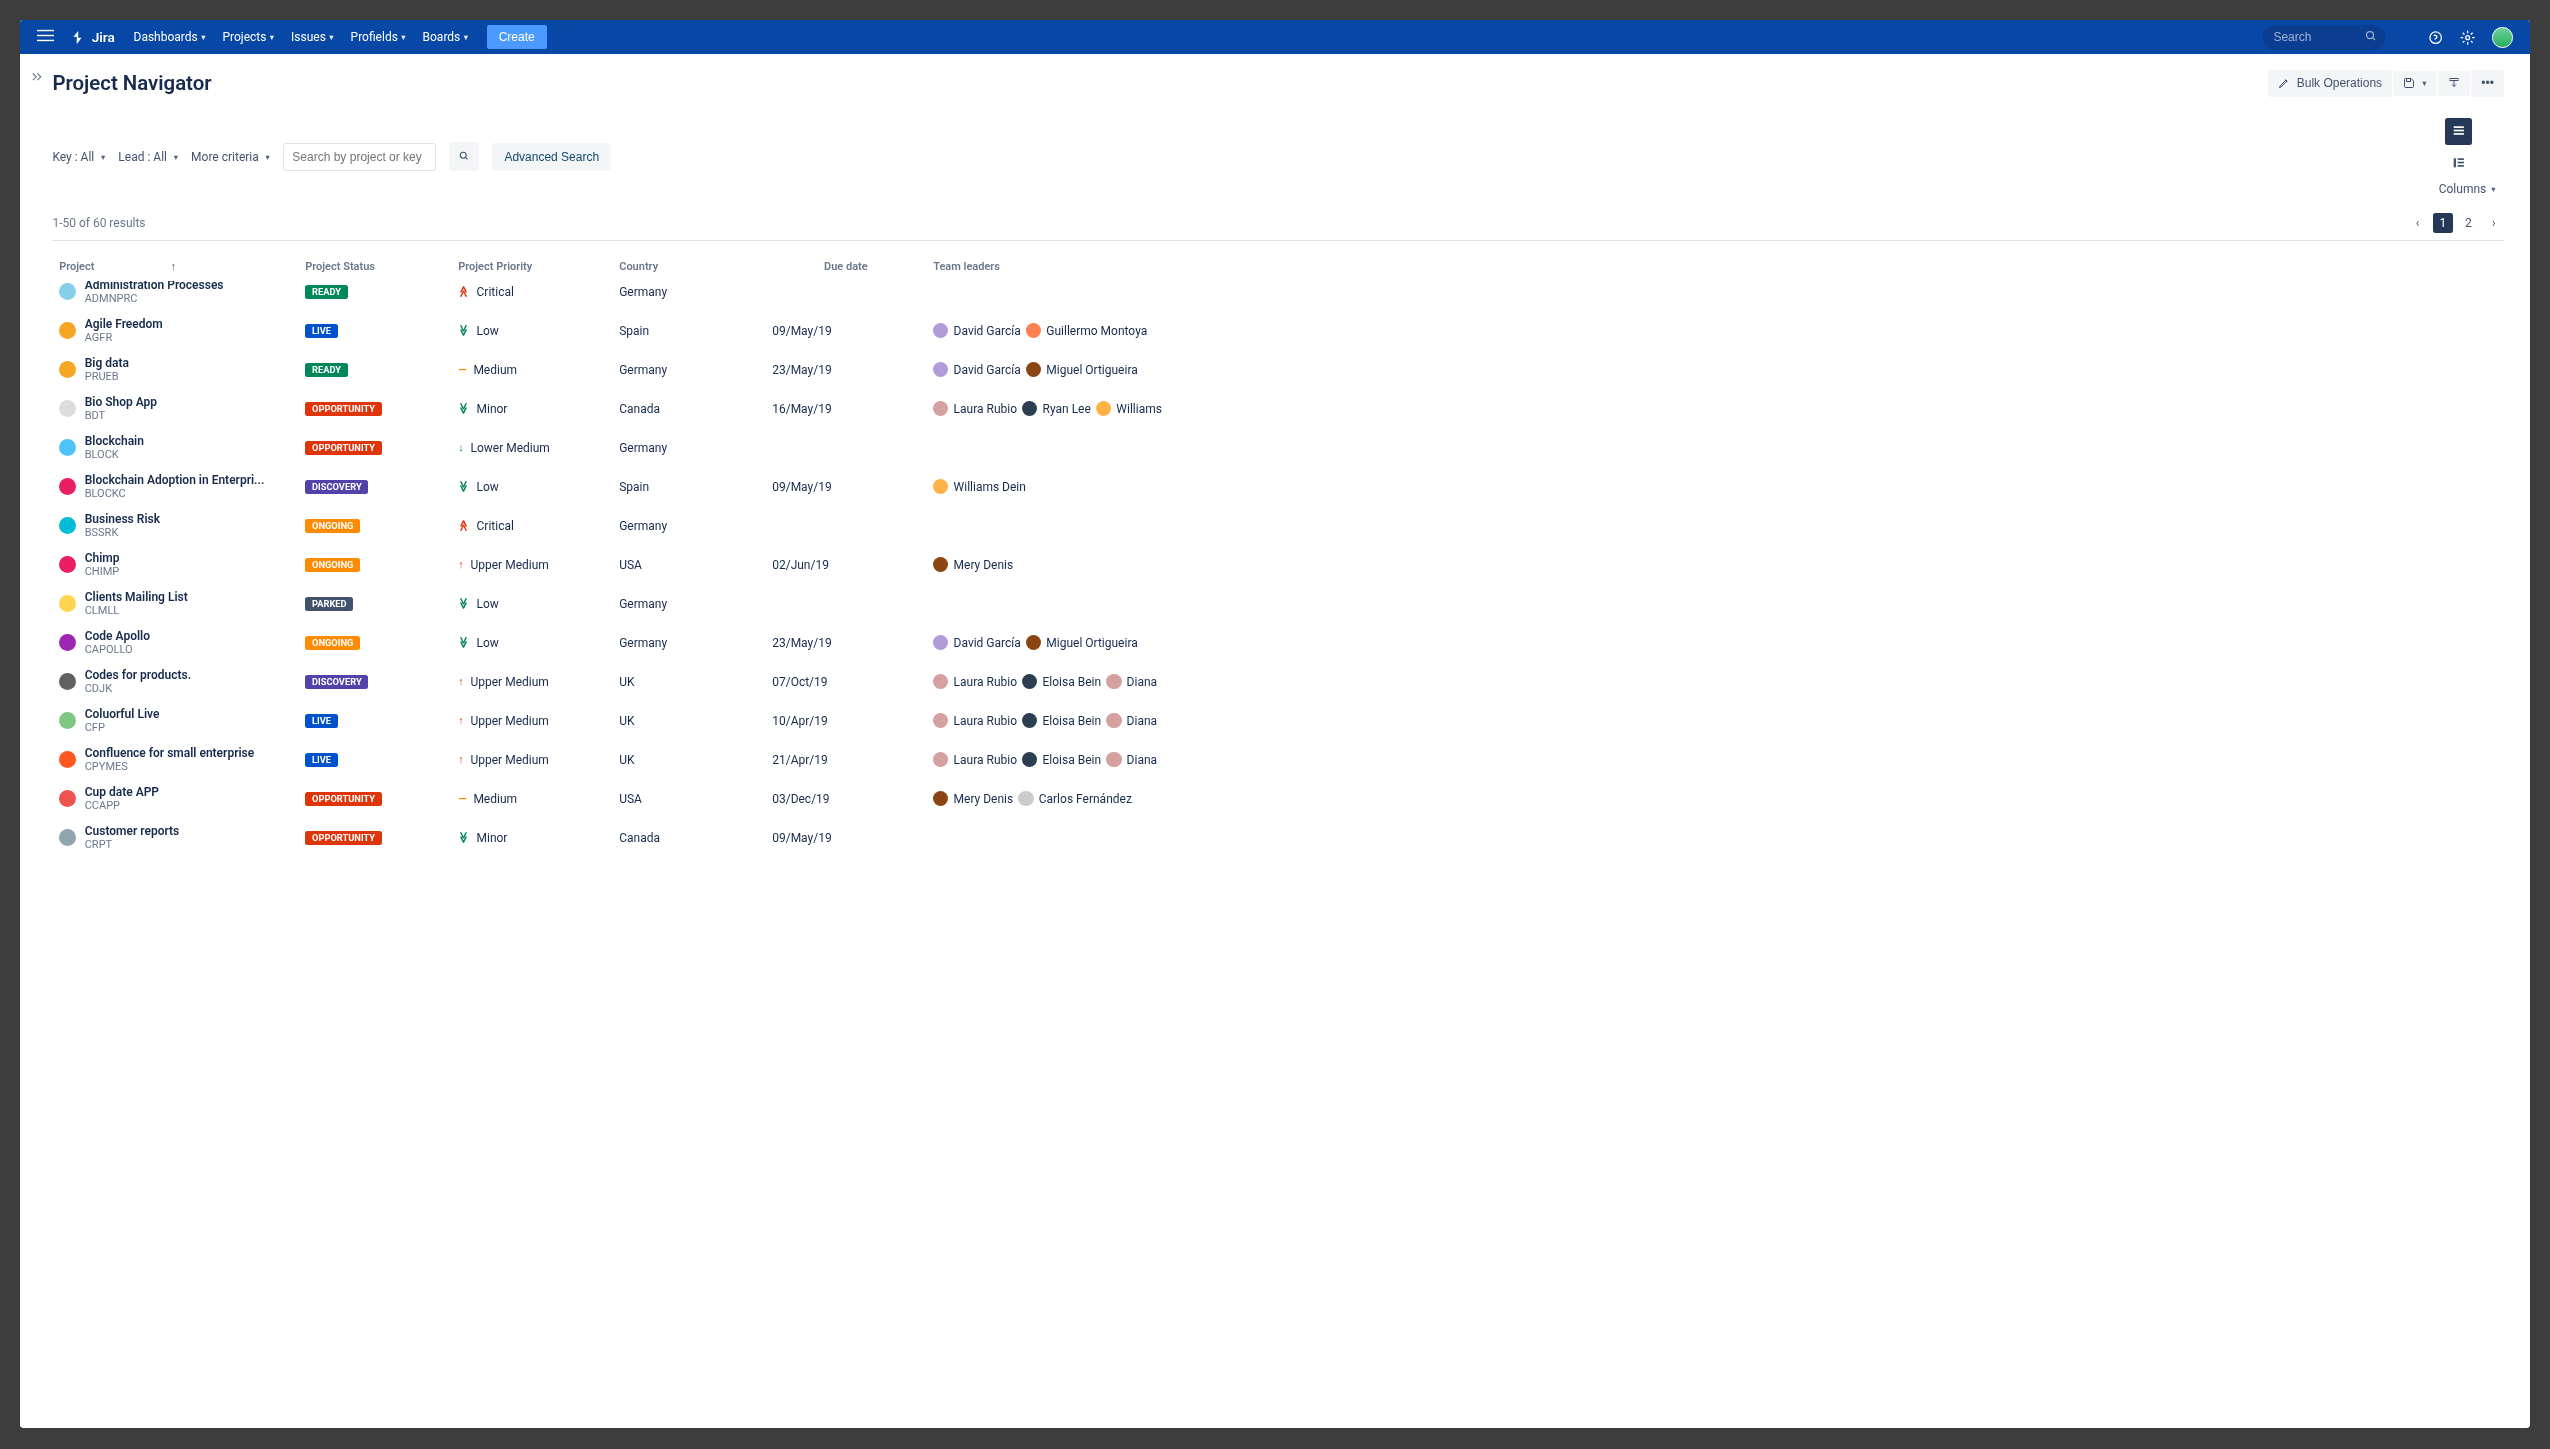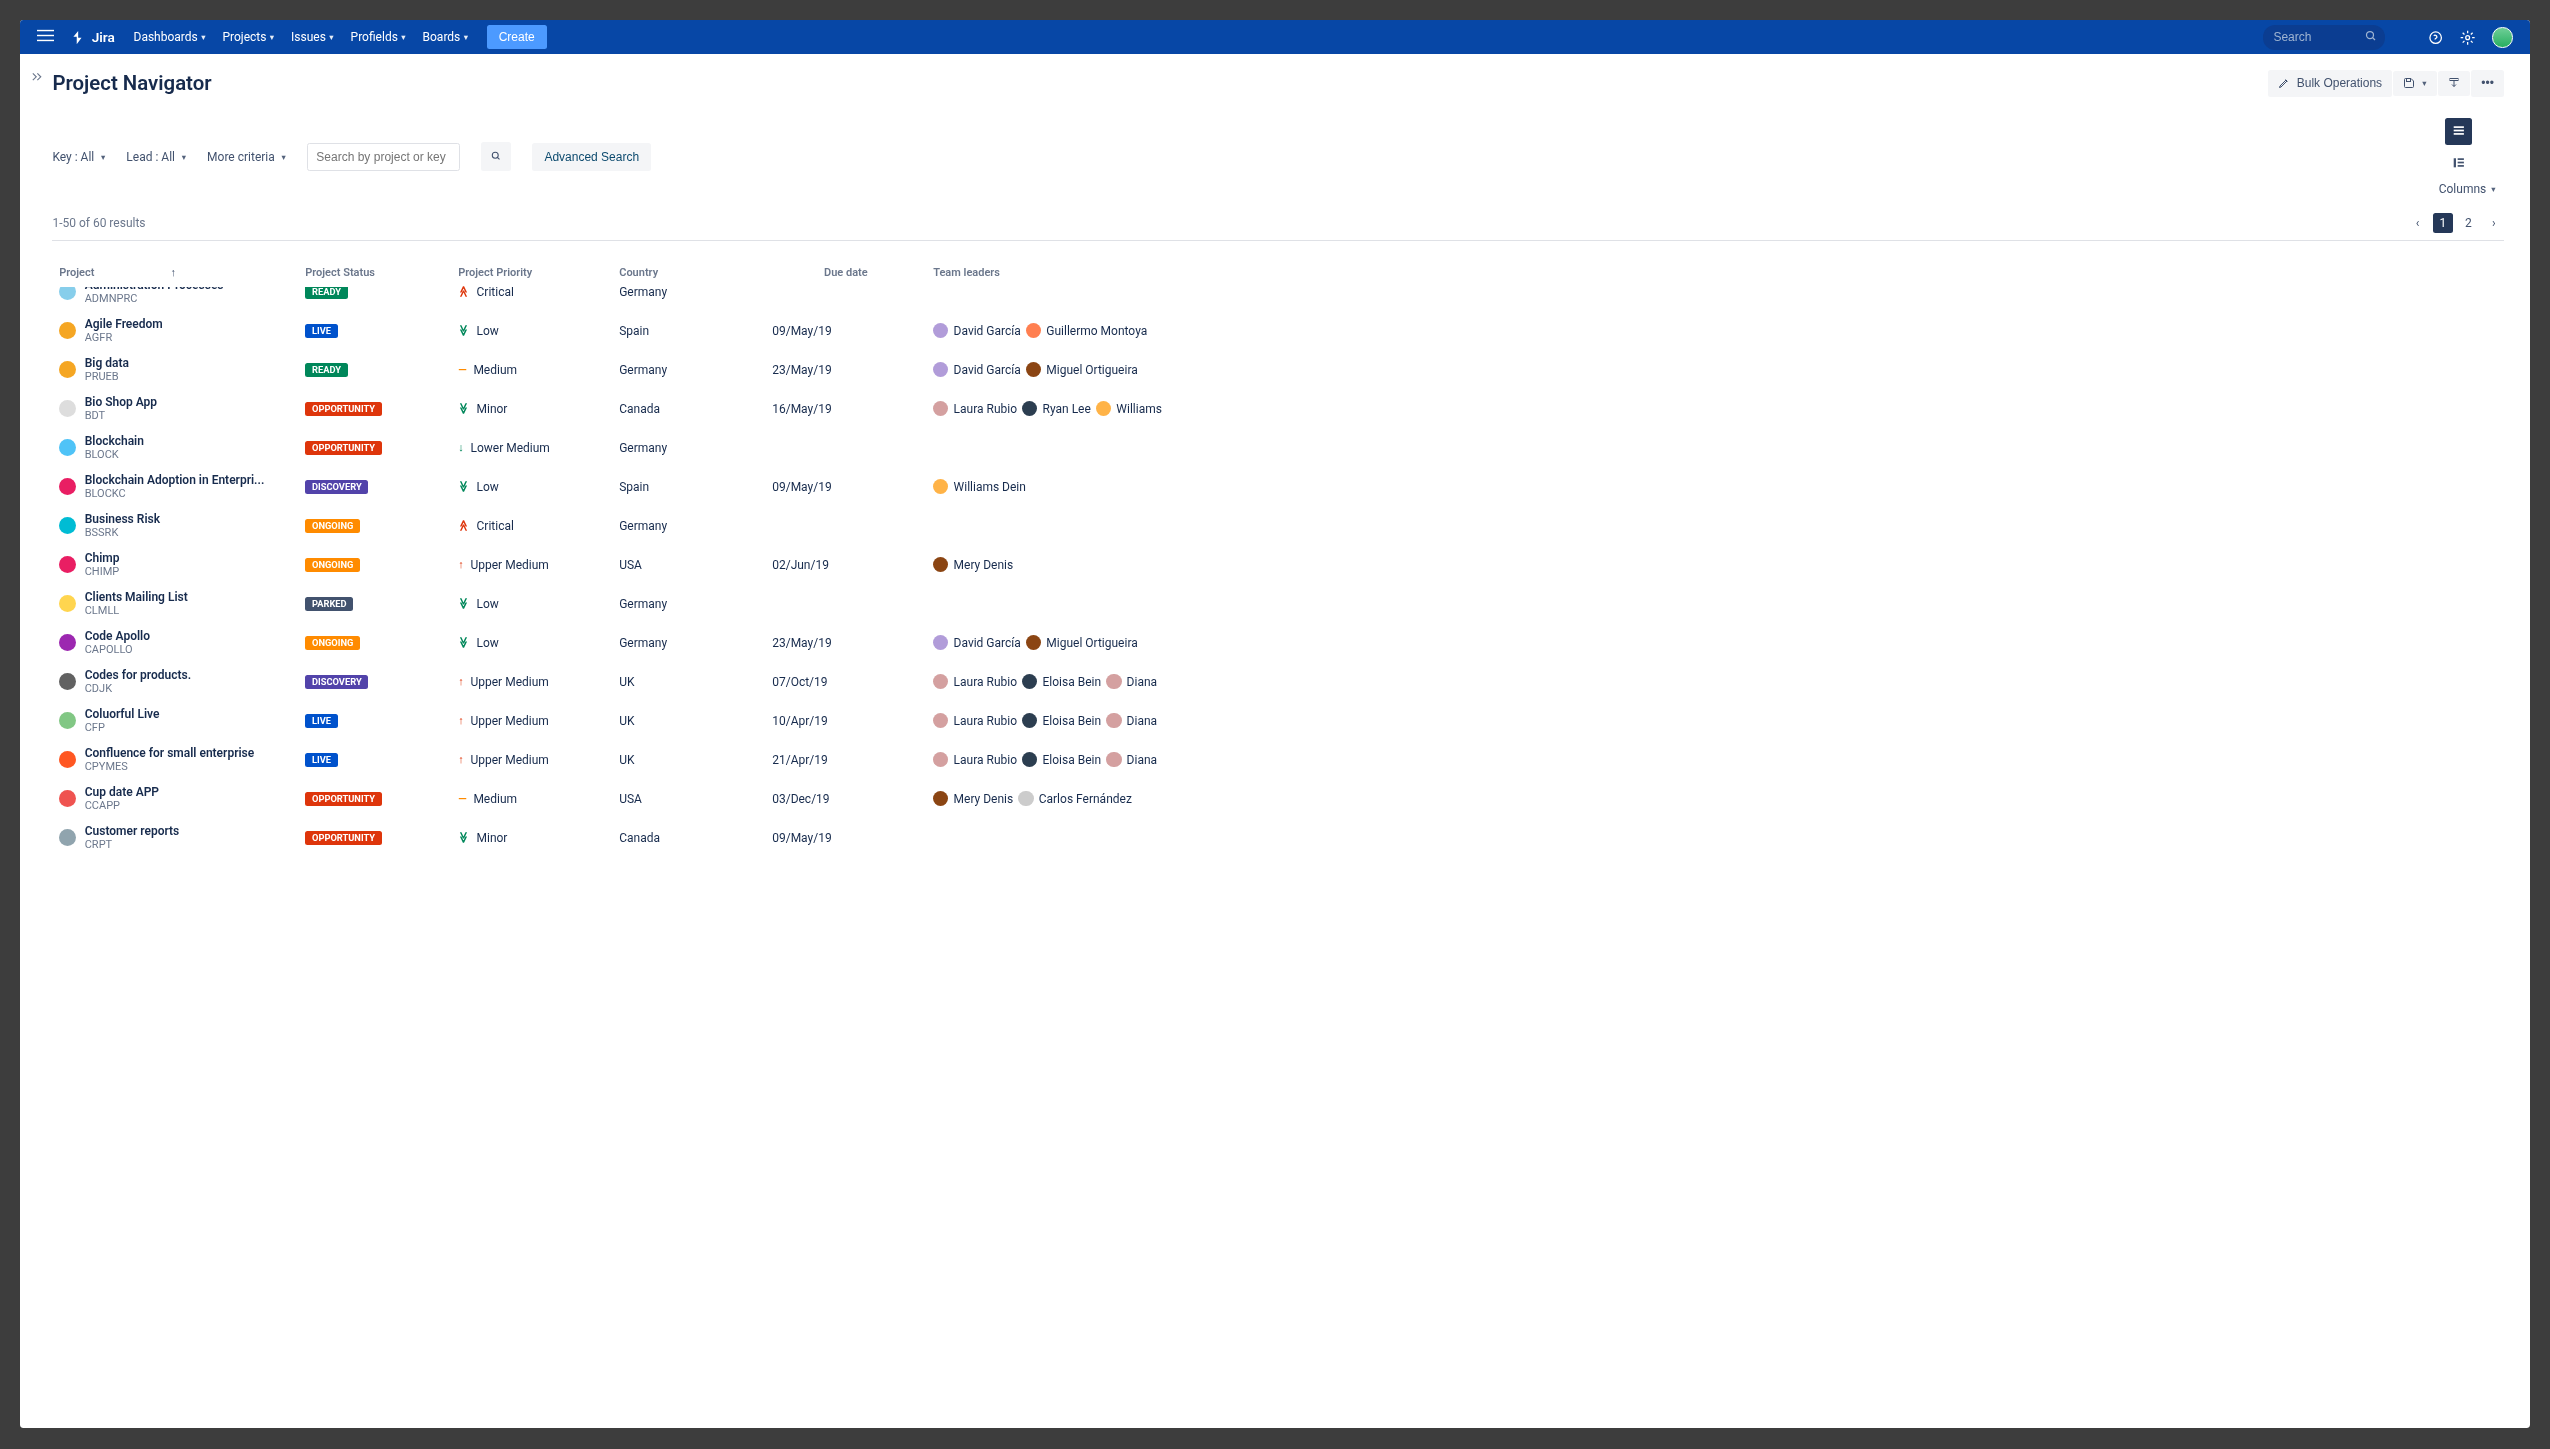--- a/index.html
+++ b/index.html
@@ -18,37 +18,37 @@
 .search-icon-btn { background: transparent; border: none; color: #9FB4D1; padding: 5.1px 8.5px; cursor: pointer; }
 .topbar-icon { padding: 0 6.8px; cursor: pointer; display:flex; align-items:center; }
 .avatar-circle { width: 20.4px; height: 20.4px; border-radius: 50%; background: linear-gradient(#6fcf97,#27ae60); border: 1.7px solid #fff; }
 .hamburger { padding: 0 6.8px; cursor:pointer; }
 .body-row { display: flex; flex: 1; min-height: 0; }
 .left-rail { width: 32px; display: flex; justify-content: center; padding-top: 15.3px; color: #6B778C; }
 .main { flex: 1; padding: 15.3px 25.5px 0 0; overflow: hidden; display:flex; flex-direction:column; }
 .page-header { display: flex; align-items: center; gap: 1px; margin-bottom: 20.4px; }
 .page-title { font-size: 20.4px; font-weight: 600; flex: 1; }
 .hbtn { background: #F4F5F7; border: none; padding: 6.8px 10.2px; border-radius: 2.5px; cursor: pointer; display: flex; align-items: center; gap: 6.8px; color: #42526E; font-size: 12px; }
-.filters-row { display: flex; align-items: center; gap: 21px; margin-bottom: 17px; }
+.filters-row { display: flex; align-items: center; gap: 13px; margin-bottom: 17px; }
 .filter-chip { display: flex; align-items: center; gap: 6.8px; cursor: pointer; color: #42526E; }
 .proj-search { border: 1.7px solid #DFE1E6; border-radius: 2.5px; padding: 6px 8.5px; width: 153px; font-size: 12px; outline:none; }
 .proj-search-btn { background:#F4F5F7; border:none; padding:6.8px 10.2px; border-radius:2.5px; cursor:pointer; color:#42526E; }
 .adv-search { background:#F4F5F7; border:none; padding:6.8px 12px; border-radius:2.5px; cursor:pointer; color:#0c4a6e; font-size:12px; }
 .view-toggle { margin-left:auto; display:flex; gap:5.1px; align-items:center;flex-direction:column; }
 .view-btn { width:27px; height:27px; display:flex; align-items:center; justify-content:center; border-radius:2.5px; cursor:pointer; }
 .view-btn.active { background:#253858; color:#fff; }
 .columns-dd { display:flex; align-items:center; gap:5.1px; cursor:pointer; padding:0 8.5px; color:#42526E; margin-left:17px; }
 .results-info { display:flex; align-items:center; margin-bottom:6.8px; }
 .results-count { color:#6B778C; font-size:12px; }
 .pager { margin-left:auto; display:flex; align-items:center; gap:5.1px; }
 .pager-btn { width:20.4px; height:20.4px; display:flex; align-items:center; justify-content:center; cursor:pointer; border-radius:2.5px; color:#42526E; }
 .pager-btn.active { background:#253858; color:#fff; }
 .table-wrap { flex:1; overflow-y:auto; border-top: 1.7px solid #DFE1E6; }
 table { width:100%; border-collapse:collapse; }
-th { text-align:left; font-weight:600; font-size:11px; color:#6B778C; padding:8.5px 6.8px; border-bottom:0.8px solid #DFE1E6; background:#fff; position:sticky; top:16px; }
+th { text-align:left; font-weight:600; font-size:11px; color:#6B778C; padding:8.5px 6.8px; border-bottom:0.8px solid #DFE1E6; background:#fff; position:sticky; top:10px; }
 .sort-icon { margin-left: 76px; color:#42526E; }
 td { padding:6px 6.8px; vertical-align:middle; font-size:12px; color:#172B4D; }
 .proj-cell { display:flex; align-items:center; gap:8.5px; }
 .proj-icon { width:17px; height:17px; border-radius:50%; flex-shrink:0; display:flex; align-items:center; justify-content:center; font-size:9.3px; }
 .proj-name { font-weight:600; color:#172B4D; }
 .proj-key { font-size:11px; color:#6B778C; }
 .status-badge { display:inline-block; padding:1.7px 6.8px; border-radius:2.5px; font-size:9.3px; font-weight:700; color:#fff; }
 .status-ready { background:#00875A; }
 .status-live { background:#0052CC; }
 .status-opportunity { background:#DE350B; }

